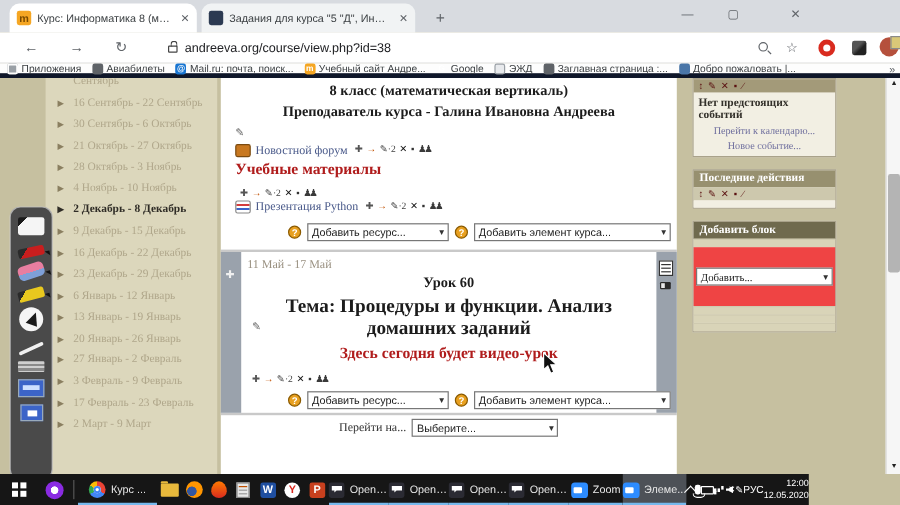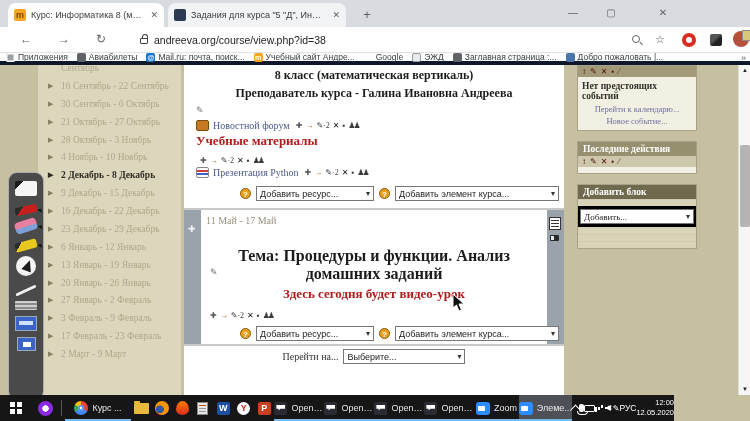--- a/index.html
+++ b/index.html
@@ -56,21 +56,21 @@
   #weeks li .bul { position:absolute; left:2px; top:4px; font-size:7px; color:#8a7f60; }
   #weeks li.cur { color:#2f2c26; font-weight:600; }
   #weeks li.cur .bul { color:#2f2c26; }
 
   #content { position:absolute; left:184px; top:0; width:380px; height:330px; background:#fff; }
   .ctitle { text-align:center; font-weight:bold; font-size:12px; color:#1c1c1c; }
   #course-title { position:absolute; left:0; top:3px; width:100%; }
   #teacher-line { position:absolute; left:0; top:21px; width:100%; }
   .penicon { font-size:9px; color:#6b6b6b; }
   #pen0 { position:absolute; left:12px; top:40px; }
-  .actrow { position:absolute; display:flex; align-items:center; font-size:10px; }
+  .actrow { position:absolute; display:flex; align-items:flex-start; font-size:10px; }
   #forum-row { left:12px; top:55px; }
   .modicon { width:13px; height:11px; margin-right:4px; border-radius:2px; }
   .icon-forum { background:#c87820; border:1px solid #7a4a10; }
   .icon-pres { background:linear-gradient(180deg,#fff 20%,#d43c3c 20% 40%,#fff 40% 60%,#3c64c8 60% 80%,#fff 80%); border:1px solid #888; }
   .modlink { color:#4a5a8a; margin-right:6px; }
   .ei { font-size:8px; margin-right:3px; }
   .ei-move { color:#555; } .ei-arrow { color:#c05000; } .ei-edit { color:#444; }
   .ei-del { color:#111; } .ei-hide { color:#333; } .ei-grp { color:#3a3a3a; letter-spacing:-2px; }
   #materials-heading { position:absolute; left:12px; top:68px; font-size:13px; font-weight:bold; color:#b01c1c; }
   #iconrow-b { left:16px; top:91px; }
@@ -107,21 +107,21 @@
   .blk-iconstrip { background:#a39a79; padding:1px 4px; font-size:8px; color:#5a1010; letter-spacing:2px; }
   .bi2 { margin-right:2px; }
   #upcoming-empty { text-align:left; padding:4px 4px 2px; font-size:9.5px; font-weight:bold; color:#33302a; }
   .blk-link { display:block; text-align:center; font-size:8.5px; color:#6f6f9e; padding:1px 0; }
   #blk-recent .blk-title, #blk-add .blk-title { color:#fff; font-weight:bold; font-size:9.5px; padding:2px 5px; }
   #blk-recent .blk-title { background:#97906f; }
   #recent-strip { background:#cdc8ad; padding:1px 4px; font-size:8px; color:#5a1010; letter-spacing:2px; }
   #recent-body { height:6px; background:#f2efe3; }
   #blk-add .blk-title { background:#6f6a4e; }
   .stripe { height:7px; background:#d9d4b8; border-top:1px solid #cfcab0; }
-  #add-sel-wrap { background:#000000; padding:3px 2px; }
+  #add-sel-wrap { background:#ef4444; padding:17px 2px; }
   #add-sel { width:100%; }
 
   
   #scrollbar { position:absolute; left:738px; top:0; width:12px; height:330px; background:#f6f6f6; border-left:1px solid #ddd; }
   .sb-arrow { position:absolute; left:0; width:12px; height:11px; font-size:6px; color:#222; text-align:center; line-height:11px; }
   #sb-up { top:0; } #sb-down { bottom:0; }
   #sb-thumb { position:absolute; left:1px; top:80px; width:10px; height:82px; background:#b4b4b4; border-radius:2px; }
 
   
   #anno { position:absolute; left:8px; top:172px; width:36px; height:228px; background:#4a4a4a; border:1px solid rgba(255,255,255,.55); border-radius:9px; z-index:5; display:flex; flex-direction:column; align-items:center; padding-top:8px; gap:6px; }
@@ -336,20 +336,21 @@
 
     <div id="week-section">
       <div class="sidebar-bar" id="bar-left">
         <span id="bar-move">✚</span>
       </div>
       <div class="sidebar-bar" id="bar-right">
         <span id="only-sec"></span>
         <span id="bulb"></span>
       </div>
       <div id="week-range">11 Май - 17 Май</div>
+      <div id="lesson-title" class="ctitle">Урок 60</div>
       <div id="topic-title" class="ctitle">Тема: Процедуры и функции. Анализ домашних заданий</div>
       <span id="pen1" class="penicon">✎</span>
       <div id="announcement">Здесь сегодня будет видео-урок</div>
       <div class="actrow" id="iconrow-d">
         <span class="ei ei-move">✚</span>
         <span class="ei ei-arrow">→</span>
         <span class="ei ei-edit">✎·2</span>
         <span class="ei ei-del">✕</span>
         <span class="ei ei-hide">▪</span>
         <span class="ei ei-grp">♟♟</span>

